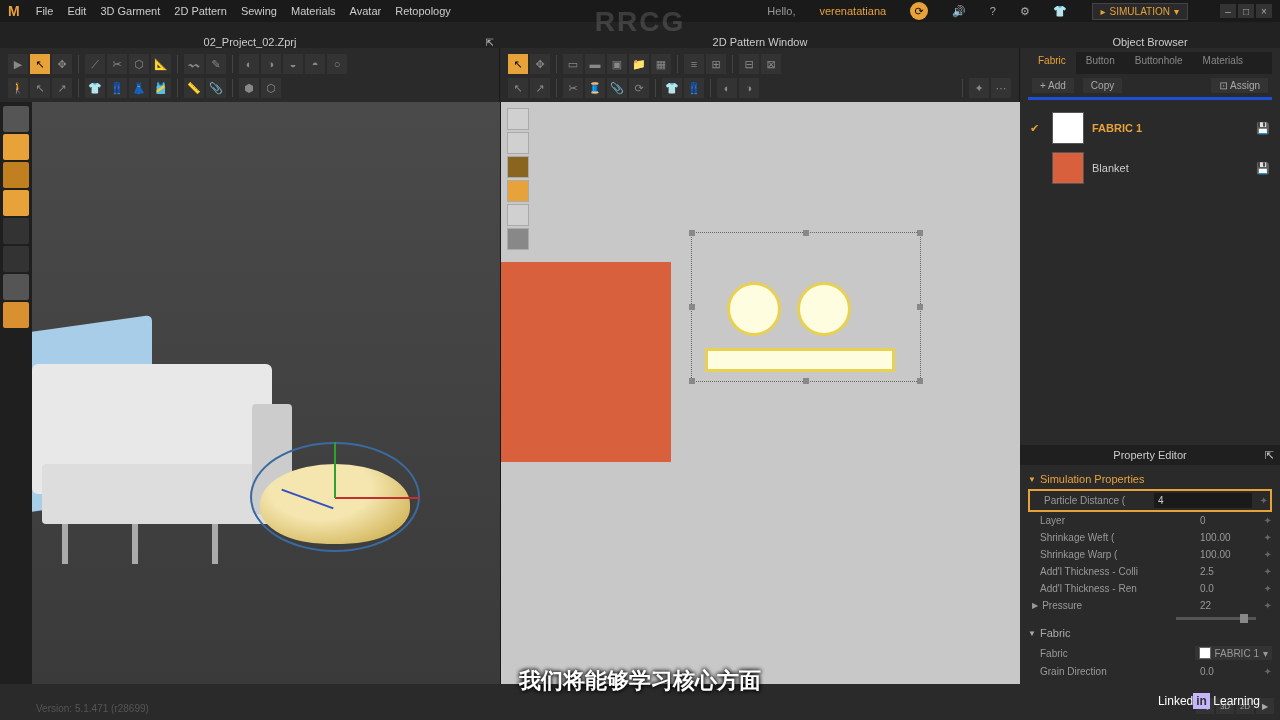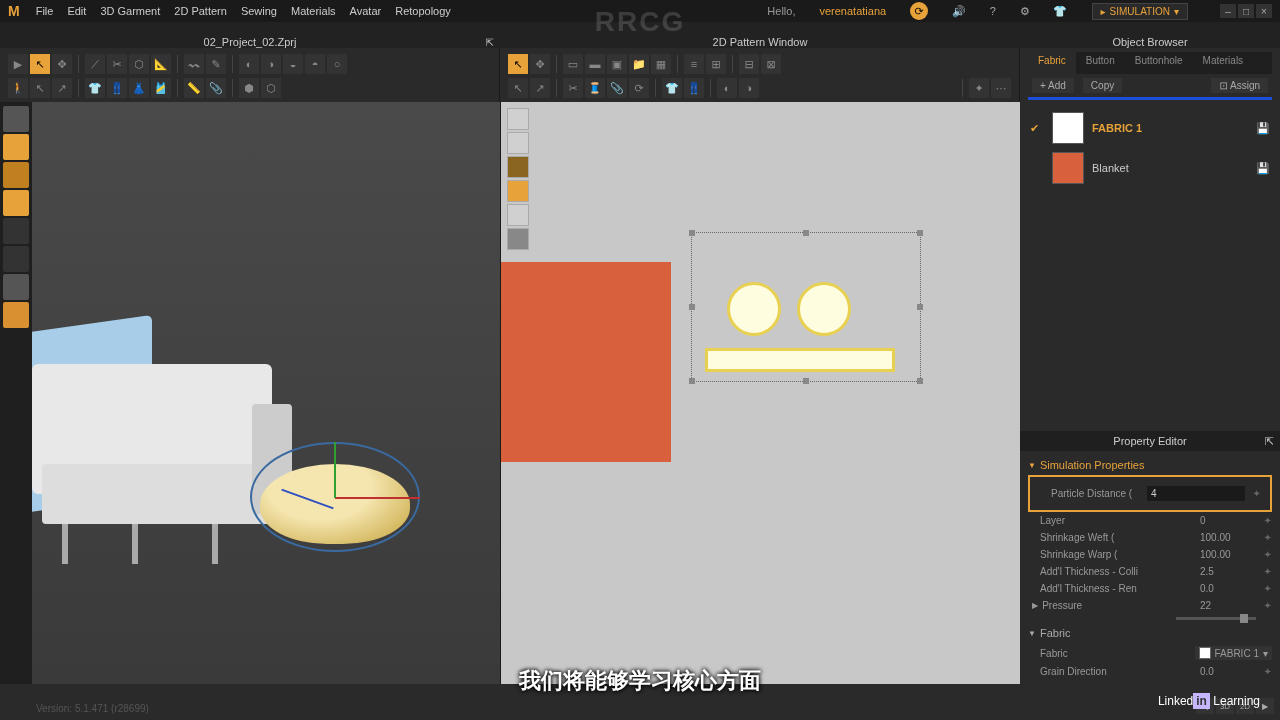--- a/index.html
+++ b/index.html
@@ -321,21 +321,21 @@
 
     <div class="prop-header">
       <span>Property Editor</span>
       <span style="position:absolute;right:6px">⇱</span>
     </div>
     <div class="prop-section">
       <div class="sect-title">
           <span class="tri">▼</span>
           <span>Simulation Properties</span>
         </div>
-      <div class="prop-row" style="border:2px solid #e8a23a;padding:9px">
+      <div class="prop-row" style="border:2px solid #e8a23a;padding:2px">
         <span class="prop-label">Particle Distance (</span>
         <input class="prop-input" style="border: none;" value="4">
         <span class="wand">✦</span>
       </div>
       <div class="prop-row">
         <span class="prop-label">Layer</span>
         <span class="prop-val">0</span>
         <span class="wand">✦</span>
       </div>
       <div class="prop-row">

